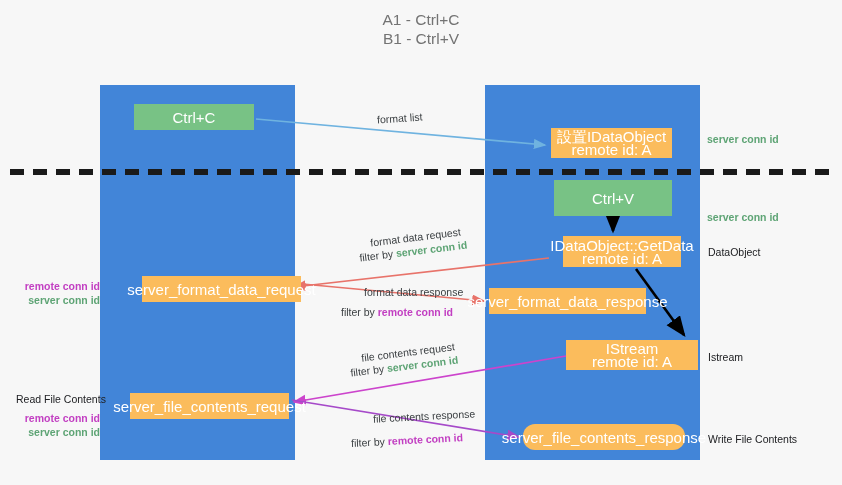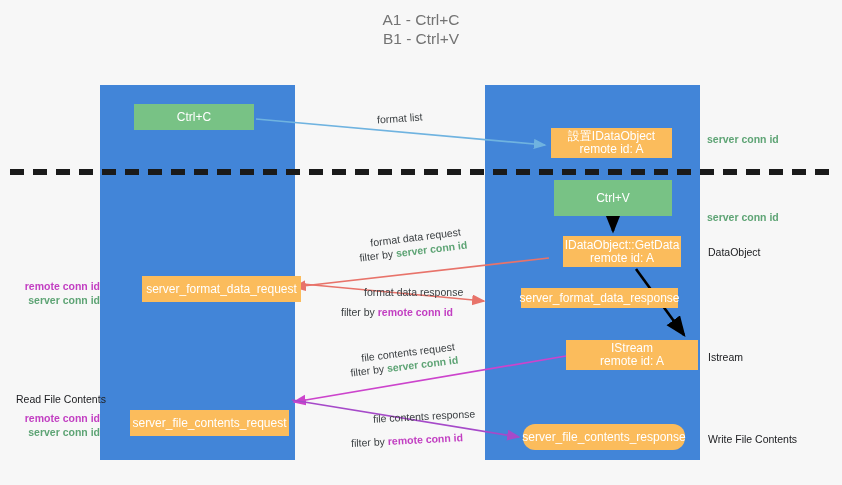--- a/index.html
+++ b/index.html
@@ -33,35 +33,35 @@
   
   .lane{background:#4285d8;}
   #lane-a1{left:100px;top:85px;width:195px;height:375px;}
   #lane-b1{left:485px;top:85px;width:215px;height:375px;}
 
   
   .box{
     box-sizing:border-box;
     display:flex;flex-direction:column;
     align-items:center;justify-content:center;
-    color:#ffffff;font-size:12px;line-height:13px;
+    color:#ffffff;font-size:15px;line-height:13px;
     text-align:center;white-space:pre;
     padding:3px 6px;
   }
   .orange{background:#fbbc5c;}
   .green{background:#78c285;}
 
   #box-ctrlc{left:134px;top:104px;width:120px;height:26px;}
   #box-idataobject{left:551px;top:128px;width:121px;height:30px;}
   #box-ctrlv{left:554px;top:180px;width:118px;height:36px;}
   #box-getdata{left:551px;top:236px;width:118px;height:31px;margin-left:12px;}
   #box-fmt-req{left:130px;top:276px;width:159px;height:26px;margin-left:12px;}
-  #box-fmt-res{left:489px;top:288px;width:157px;height:20px;margin-left:32px;}
+  #box-fmt-res{left:489px;top:288px;width:157px;height:26px;}
   #box-istream{left:566px;top:340px;width:132px;height:30px;}
-  #box-file-req{left:130px;top:393px;width:159px;height:26px;margin-top:17px;}
+  #box-file-req{left:130px;top:393px;width:159px;height:26px;}
   #box-file-res{left:523px;top:424px;width:162px;height:26px;border-radius:12px;}
 
   
   .lbl{font-size:10.5px;line-height:14px;color:#3c4043;white-space:nowrap;}
   .lbl.dark{color:#202124;}
   .green-t{color:#5ea475;font-weight:bold;}
   .purple-t{color:#c23fc2;font-weight:bold;}
 
   #lbl-format-list{left:377px;top:111px;transform:rotate(-4deg);}
   #lbl-fdr1{left:370px;top:230px;transform:rotate(-7deg);}

